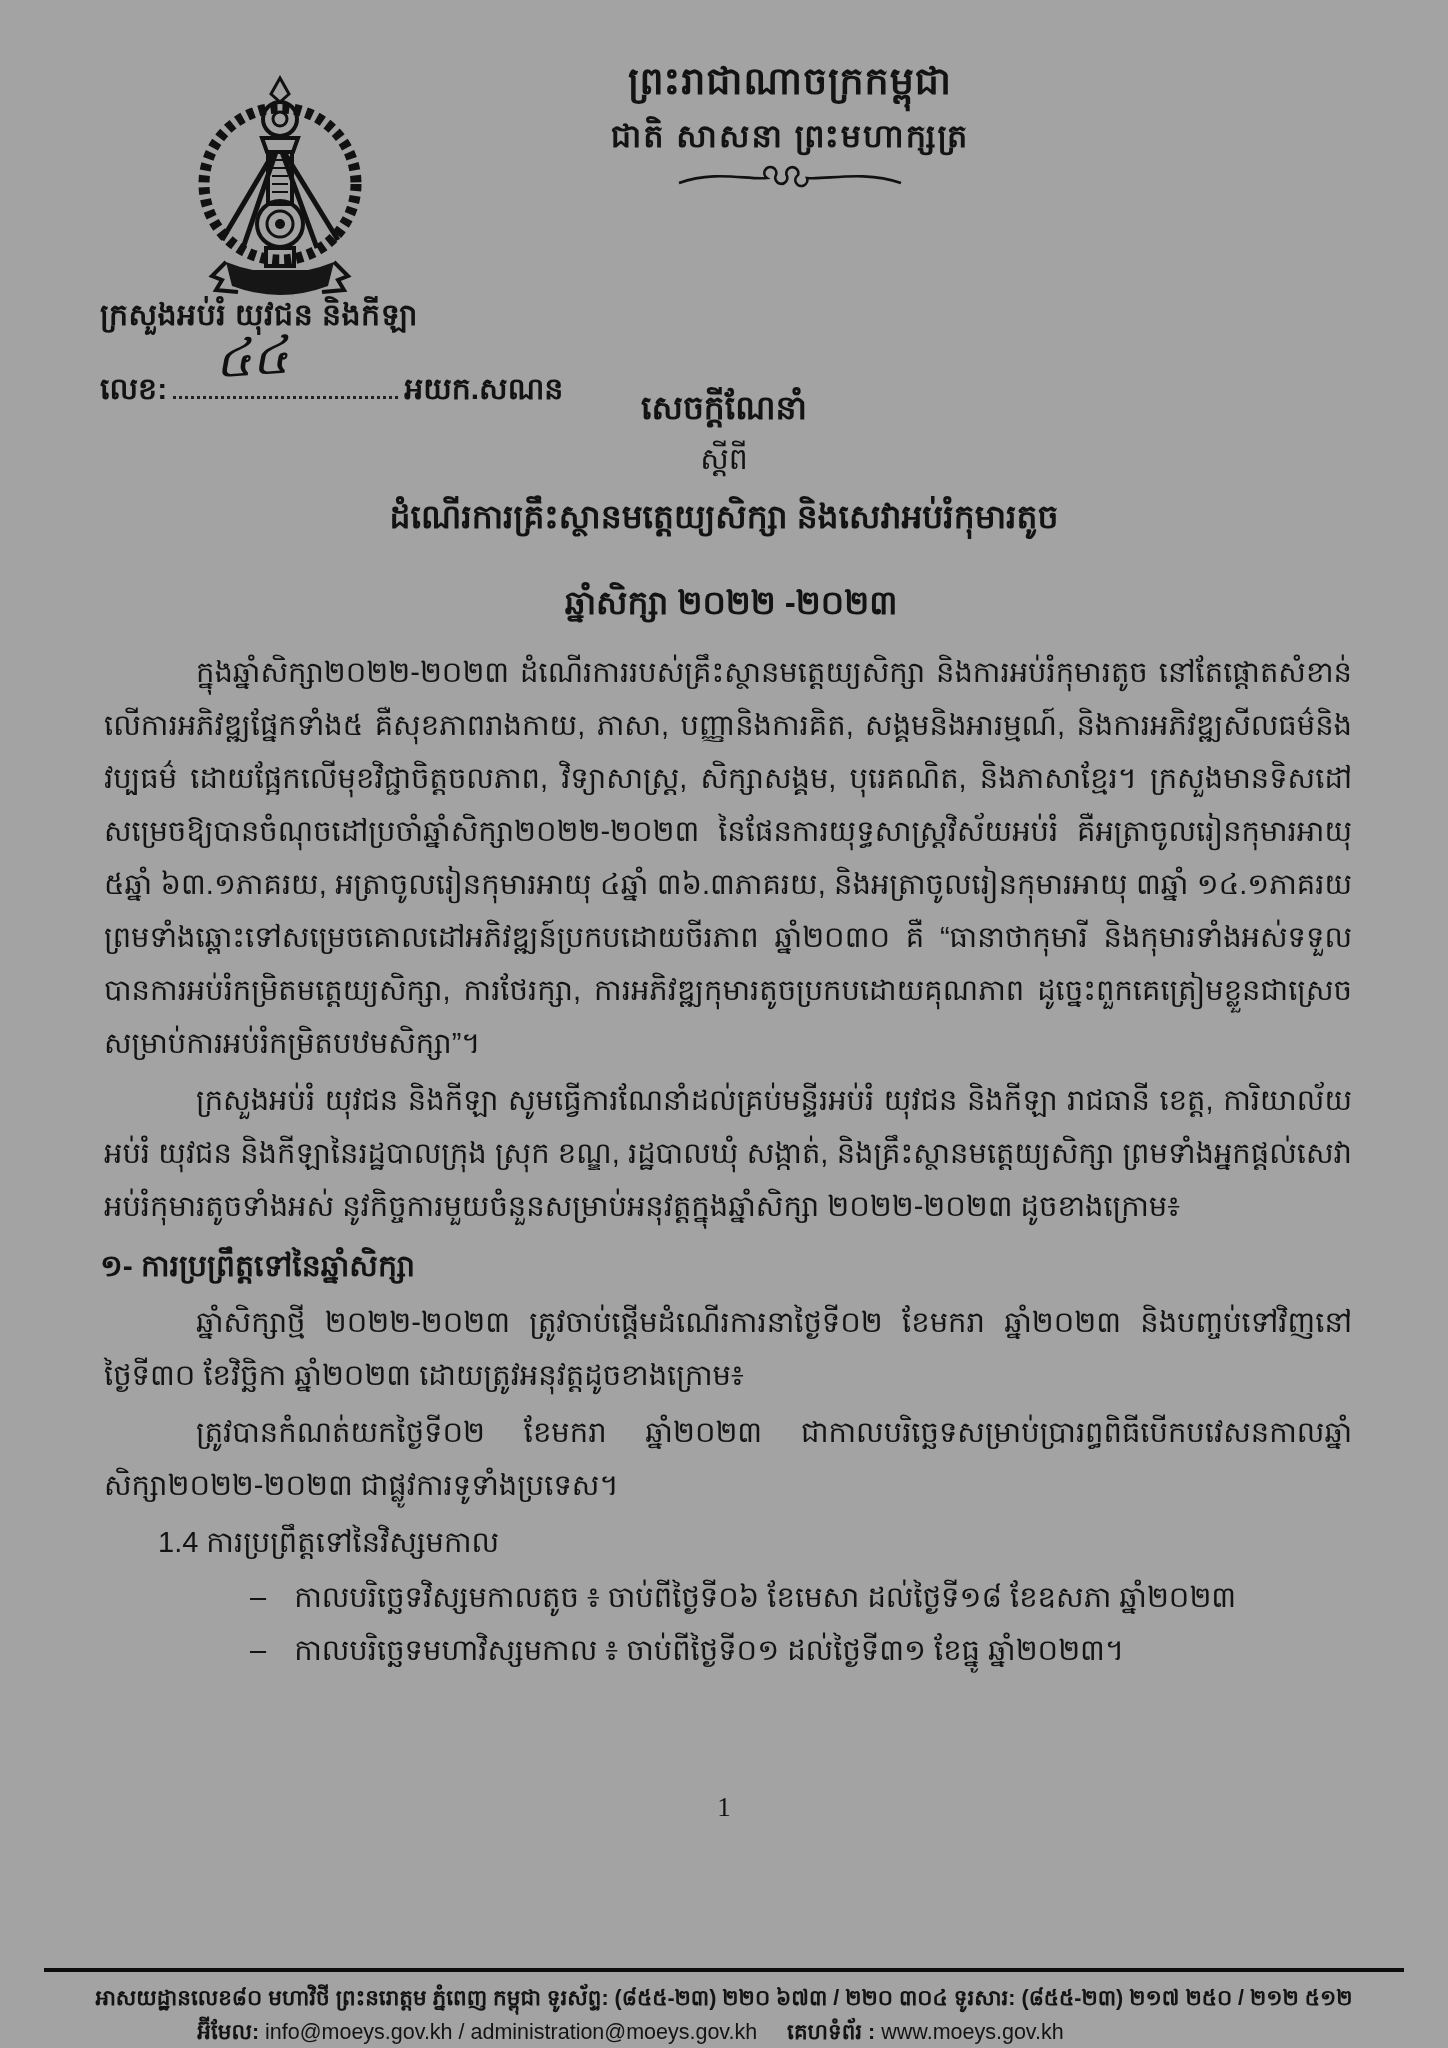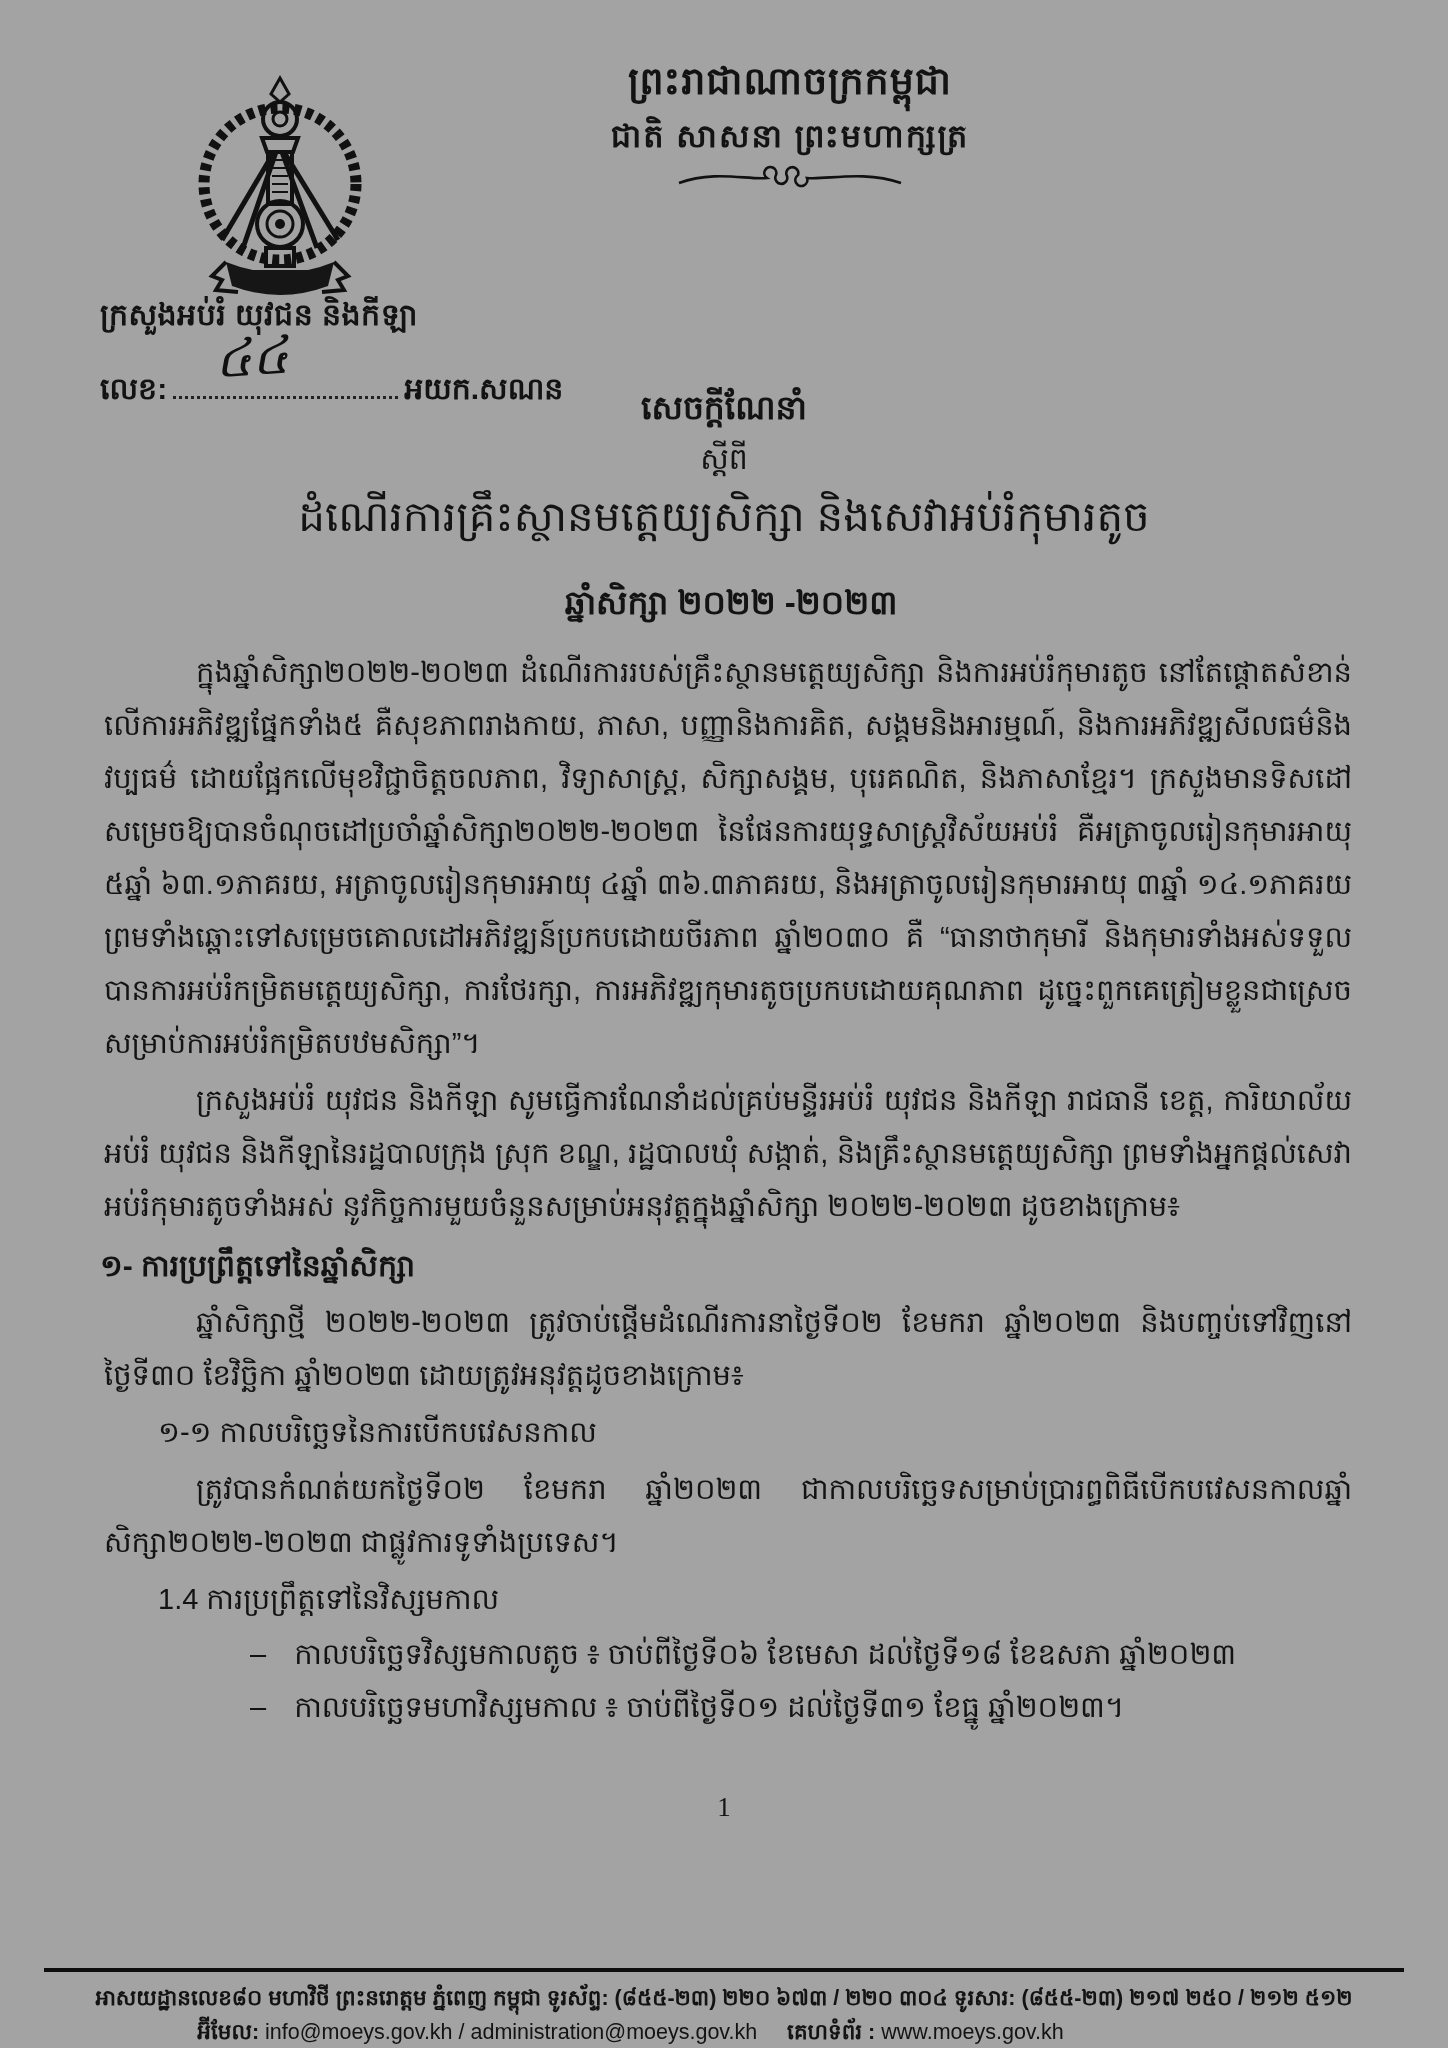--- a/index.html
+++ b/index.html
@@ -21,21 +21,21 @@
   .ministry{position:absolute;left:100px;top:296px;font-size:30px;font-weight:bold;letter-spacing:.5px;}
   .ref-line{position:absolute;left:100px;top:362px;font-size:30px;font-weight:bold;white-space:nowrap;}
   .ref-dotted{display:inline-block;position:relative;width:225px;height:34px;
     border-bottom:3px dotted #222;vertical-align:baseline;margin:0 6px;}
   .ref-hand{position:absolute;left:42px;top:-38px;font-size:52px;font-weight:normal;
     font-style:italic;transform:rotate(-4deg);font-family:"DejaVu Serif",serif;color:#101010;}
   
   .title-block{position:absolute;left:0;top:382px;width:1448px;text-align:center;}
   .doc-title{font-size:33px;font-weight:bold;line-height:52px;}
   .doc-sub{font-size:30px;font-weight:normal;line-height:50px;}
-  .doc-subject{font-size:42px;font-weight:normal;line-height:66px;}
+  .doc-subject{font-size:33px;font-weight:bold;line-height:66px;}
   .doc-year{font-size:33px;font-weight:bold;line-height:50px;margin-top:28px;padding-left:14px;}
   
   .body-flow{position:absolute;left:100px;top:642px;width:1256px;
     font-size:29px;line-height:53px;text-align:justify;}
   .body-flow p{margin:4px;text-indent:92px;}
   .sec-h1{font-weight:bold;font-size:30px;margin:6px 0 4px 0;text-align:left;}
   .sec-h2{font-size:29px;margin:2px 0 2px 58px;text-align:left;}
   .dash-list{margin:0 0 0 150px;}
   .dash-item{display:flex;gap:28px;}
   .dash-item .marker{flex:0 0 auto;}
@@ -113,21 +113,20 @@
     <div class="doc-sub">ស្តីពី</div>
     <div class="doc-subject">ដំណើរការគ្រឹះស្ថានមត្តេយ្យសិក្សា និងសេវាអប់រំកុមារតូច</div>
     <div class="doc-year">ឆ្នាំសិក្សា ២០២២ -២០២៣</div>
   </div>
 
   <div class="body-flow">
     <p>ក្នុងឆ្នាំសិក្សា២០២២-២០២៣ ដំណើរការរបស់គ្រឹះស្ថានមត្តេយ្យសិក្សា និងការអប់រំកុមារតូច នៅតែផ្តោតសំខាន់លើការអភិវឌ្ឍផ្នែកទាំង៥ គឺសុខភាពរាងកាយ, ភាសា, បញ្ញានិងការគិត, សង្គមនិងអារម្មណ៍, និងការអភិវឌ្ឍសីលធម៌និងវប្បធម៌ ដោយផ្អែកលើមុខវិជ្ជាចិត្តចលភាព, វិទ្យាសាស្ត្រ, សិក្សាសង្គម, បុរេគណិត, និងភាសាខ្មែរ។ ក្រសួងមានទិសដៅសម្រេចឱ្យបានចំណុចដៅប្រចាំឆ្នាំសិក្សា២០២២-២០២៣ នៃផែនការយុទ្ធសាស្ត្រវិស័យអប់រំ គឺអត្រាចូលរៀនកុមារអាយុ ៥ឆ្នាំ ៦៣.១ភាគរយ, អត្រាចូលរៀនកុមារអាយុ ៤ឆ្នាំ ៣៦.៣ភាគរយ, និងអត្រាចូលរៀនកុមារអាយុ ៣ឆ្នាំ ១៤.១ភាគរយ ព្រមទាំងឆ្ពោះទៅសម្រេចគោលដៅអភិវឌ្ឍន៍ប្រកបដោយចីរភាព ឆ្នាំ២០៣០ គឺ “ធានាថាកុមារី និងកុមារទាំងអស់ទទួលបានការអប់រំកម្រិតមត្តេយ្យសិក្សា, ការថែរក្សា, ការអភិវឌ្ឍកុមារតូចប្រកបដោយគុណភាព ដូច្នេះពួកគេត្រៀមខ្លួនជាស្រេចសម្រាប់ការអប់រំកម្រិតបឋមសិក្សា”។</p>
     <p>ក្រសួងអប់រំ យុវជន និងកីឡា សូមធ្វើការណែនាំដល់គ្រប់មន្ទីរអប់រំ យុវជន និងកីឡា រាជធានី ខេត្ត, ការិយាល័យអប់រំ យុវជន និងកីឡានៃរដ្ឋបាលក្រុង ស្រុក ខណ្ឌ, រដ្ឋបាលឃុំ សង្កាត់, និងគ្រឹះស្ថានមត្តេយ្យសិក្សា ព្រមទាំងអ្នកផ្តល់សេវាអប់រំកុមារតូចទាំងអស់ នូវកិច្ចការមួយចំនួនសម្រាប់អនុវត្តក្នុងឆ្នាំសិក្សា ២០២២-២០២៣ ដូចខាងក្រោម៖</p>
     <div class="sec-h1">១- ការប្រព្រឹត្តទៅនៃឆ្នាំសិក្សា</div>
     <p>ឆ្នាំសិក្សាថ្មី ២០២២-២០២៣ ត្រូវចាប់ផ្តើមដំណើរការនាថ្ងៃទី០២ ខែមករា ឆ្នាំ២០២៣ និងបញ្ចប់ទៅវិញនៅថ្ងៃទី៣០ ខែវិច្ឆិកា ឆ្នាំ២០២៣ ដោយត្រូវអនុវត្តដូចខាងក្រោម៖</p>
-    <div class="sec-h2">១-១ កាលបរិច្ឆេទនៃការបើកបវេសនកាល</div>
     <p>ត្រូវបានកំណត់យកថ្ងៃទី០២ ខែមករា ឆ្នាំ២០២៣ ជាកាលបរិច្ឆេទសម្រាប់ប្រារព្ធពិធីបើកបវេសនកាលឆ្នាំសិក្សា២០២២-២០២៣ ជាផ្លូវការទូទាំងប្រទេស។</p>
     <div class="sec-h2">1.4 ការប្រព្រឹត្តទៅនៃវិស្សមកាល</div>
     <div class="dash-list">
       <div class="dash-item">
         <span class="marker">–</span>
         <span>កាលបរិច្ឆេទវិស្សមកាលតូច ៖ ចាប់ពីថ្ងៃទី០៦ ខែមេសា ដល់ថ្ងៃទី១៨ ខែឧសភា ឆ្នាំ២០២៣</span>
       </div>
       <div class="dash-item">
         <span class="marker">–</span>
         <span>កាលបរិច្ឆេទមហាវិស្សមកាល ៖ ចាប់ពីថ្ងៃទី០១ ដល់ថ្ងៃទី៣១ ខែធ្នូ ឆ្នាំ២០២៣។</span>

